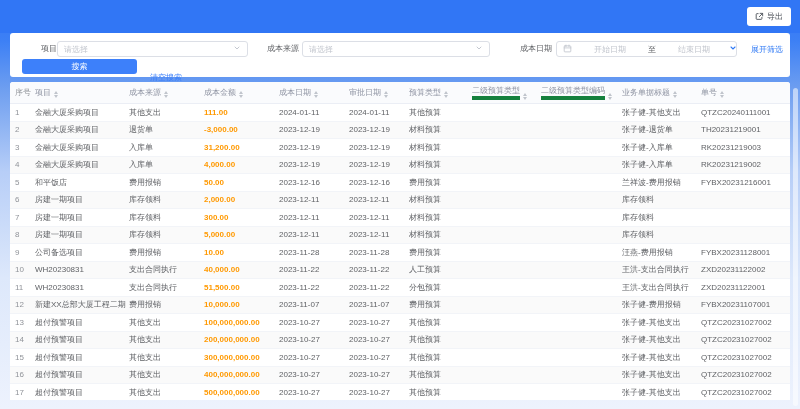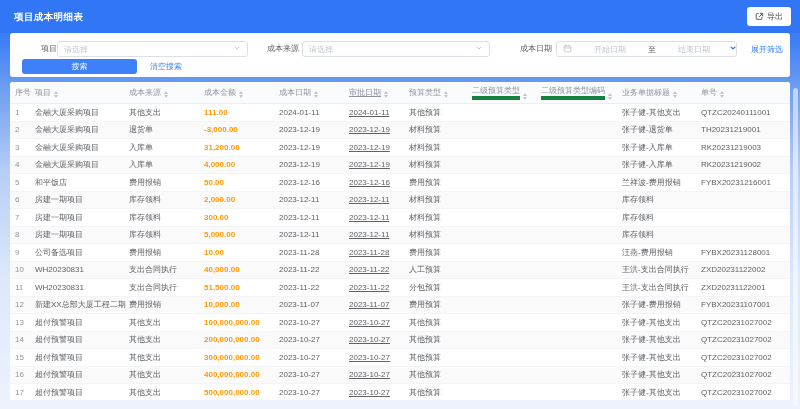--- a/index.html
+++ b/index.html
@@ -26,53 +26,52 @@
   .sel-project{left:47px;width:191px;}
   .sel-source{left:292px;width:188px;}
   .date-range{left:546px;width:181px;gap:2px;}
   .placeholder{flex:1;overflow:hidden;white-space:nowrap;}
   .dr-ph{flex:1;text-align:center;overflow:hidden;white-space:nowrap;}
   .dr-sep{color:#606266;}
   .expand-link{position:absolute;right:7px;top:8px;height:16px;display:flex;align-items:center;gap:14px;
     color:#2e79f5;font-size:8px;cursor:pointer;}
   .search-btn{position:absolute;left:12px;top:26px;width:115px;height:15px;background:#3d80fa;border-radius:3px;
     color:#fff;font-size:8px;display:flex;align-items:center;justify-content:center;cursor:pointer;}
-  .clear-link{position:absolute;left:140px;top:26px;height:15px;line-height:15px;font-size:8px;color:#3d80fa;cursor:pointer;}
+  .clear-link{position:absolute;left:140px;top:37px;height:15px;line-height:15px;font-size:8px;color:#3d80fa;cursor:pointer;}
   
   .table-card{position:absolute;left:10px;top:82px;width:780px;height:318px;background:#ffffff;border-radius:3px 3px 0 0;overflow:hidden;}
   .thead{display:flex;align-items:center;height:22px;background:#fafbfd;border-bottom:1px solid #ebeef5;padding-left:5px;}
   .th{display:flex;align-items:flex-end;font-size:8px;color:#8f94a3;overflow:hidden;white-space:nowrap;cursor:pointer;}
   .th .th-label{overflow:hidden;white-space:nowrap;}
   .th .th-label.underline{border-bottom:4px solid #15803d;}
   .sort{display:inline-flex;flex-direction:column;margin-left:3px;gap:1px;flex:none;}
   .sort i{width:0;height:0;border-left:2.5px solid transparent;border-right:2.5px solid transparent;display:block;}
   .sort .up{border-bottom:3px solid #c0c4cc;}
   .sort .down{border-top:3px solid #c0c4cc;}
   .tr{display:flex;align-items:center;height:17.5px;padding-left:5px;border-bottom:1px solid #f2f4f8;font-size:8px;color:#606266;background:#fff;}
   .tr.stripe{background:#fafafa;}
   .td{overflow:hidden;white-space:nowrap;}
   .c0{width:20px;flex:none;color:#909399;}
   .c1{width:94px;flex:none;}
   .c2{width:75px;flex:none;}
   .c3{width:75px;flex:none;}
   .tr .c3{color:#ff9900;font-weight:bold;}
   .c4{width:70px;flex:none;}
-  .c5{width:60px;flex:none;text-decoration:underline;}
+  .c5{width:60px;flex:none;}
   .c6{width:63px;flex:none;}
   .c7{width:69px;flex:none;}
   .c8{width:81px;flex:none;}
   .c9{width:79px;flex:none;}
   .c10{flex:1;}
   .page-scrollbar{position:absolute;right:2px;top:88px;width:5px;height:318px;border-radius:3px;background:rgba(255,255,255,.55);}
 </style>
 </head>
 <body>
 
 <div class="topbar">
-  <div class="page-title">项目成本明细表</div>
   <div class="export-btn">
     <span>
       <svg width="9" height="9" viewBox="0 0 12 12" fill="none" stroke="#4a4f57" stroke-width="1.2" stroke-linecap="round" stroke-linejoin="round">
         <path d="M4.2 2.2 H2.6 a1 1 0 0 0 -1 1 v5.6 a1 1 0 0 0 1 1 h5.6 a1 1 0 0 0 1 -1 V7.2"></path>
         <path d="M6.8 1.8 H10.2 V5.2"></path>
         <path d="M10 2 L5.8 6.2"></path>
       </svg>
     </span>
     <span>导出</span>
   </div>

